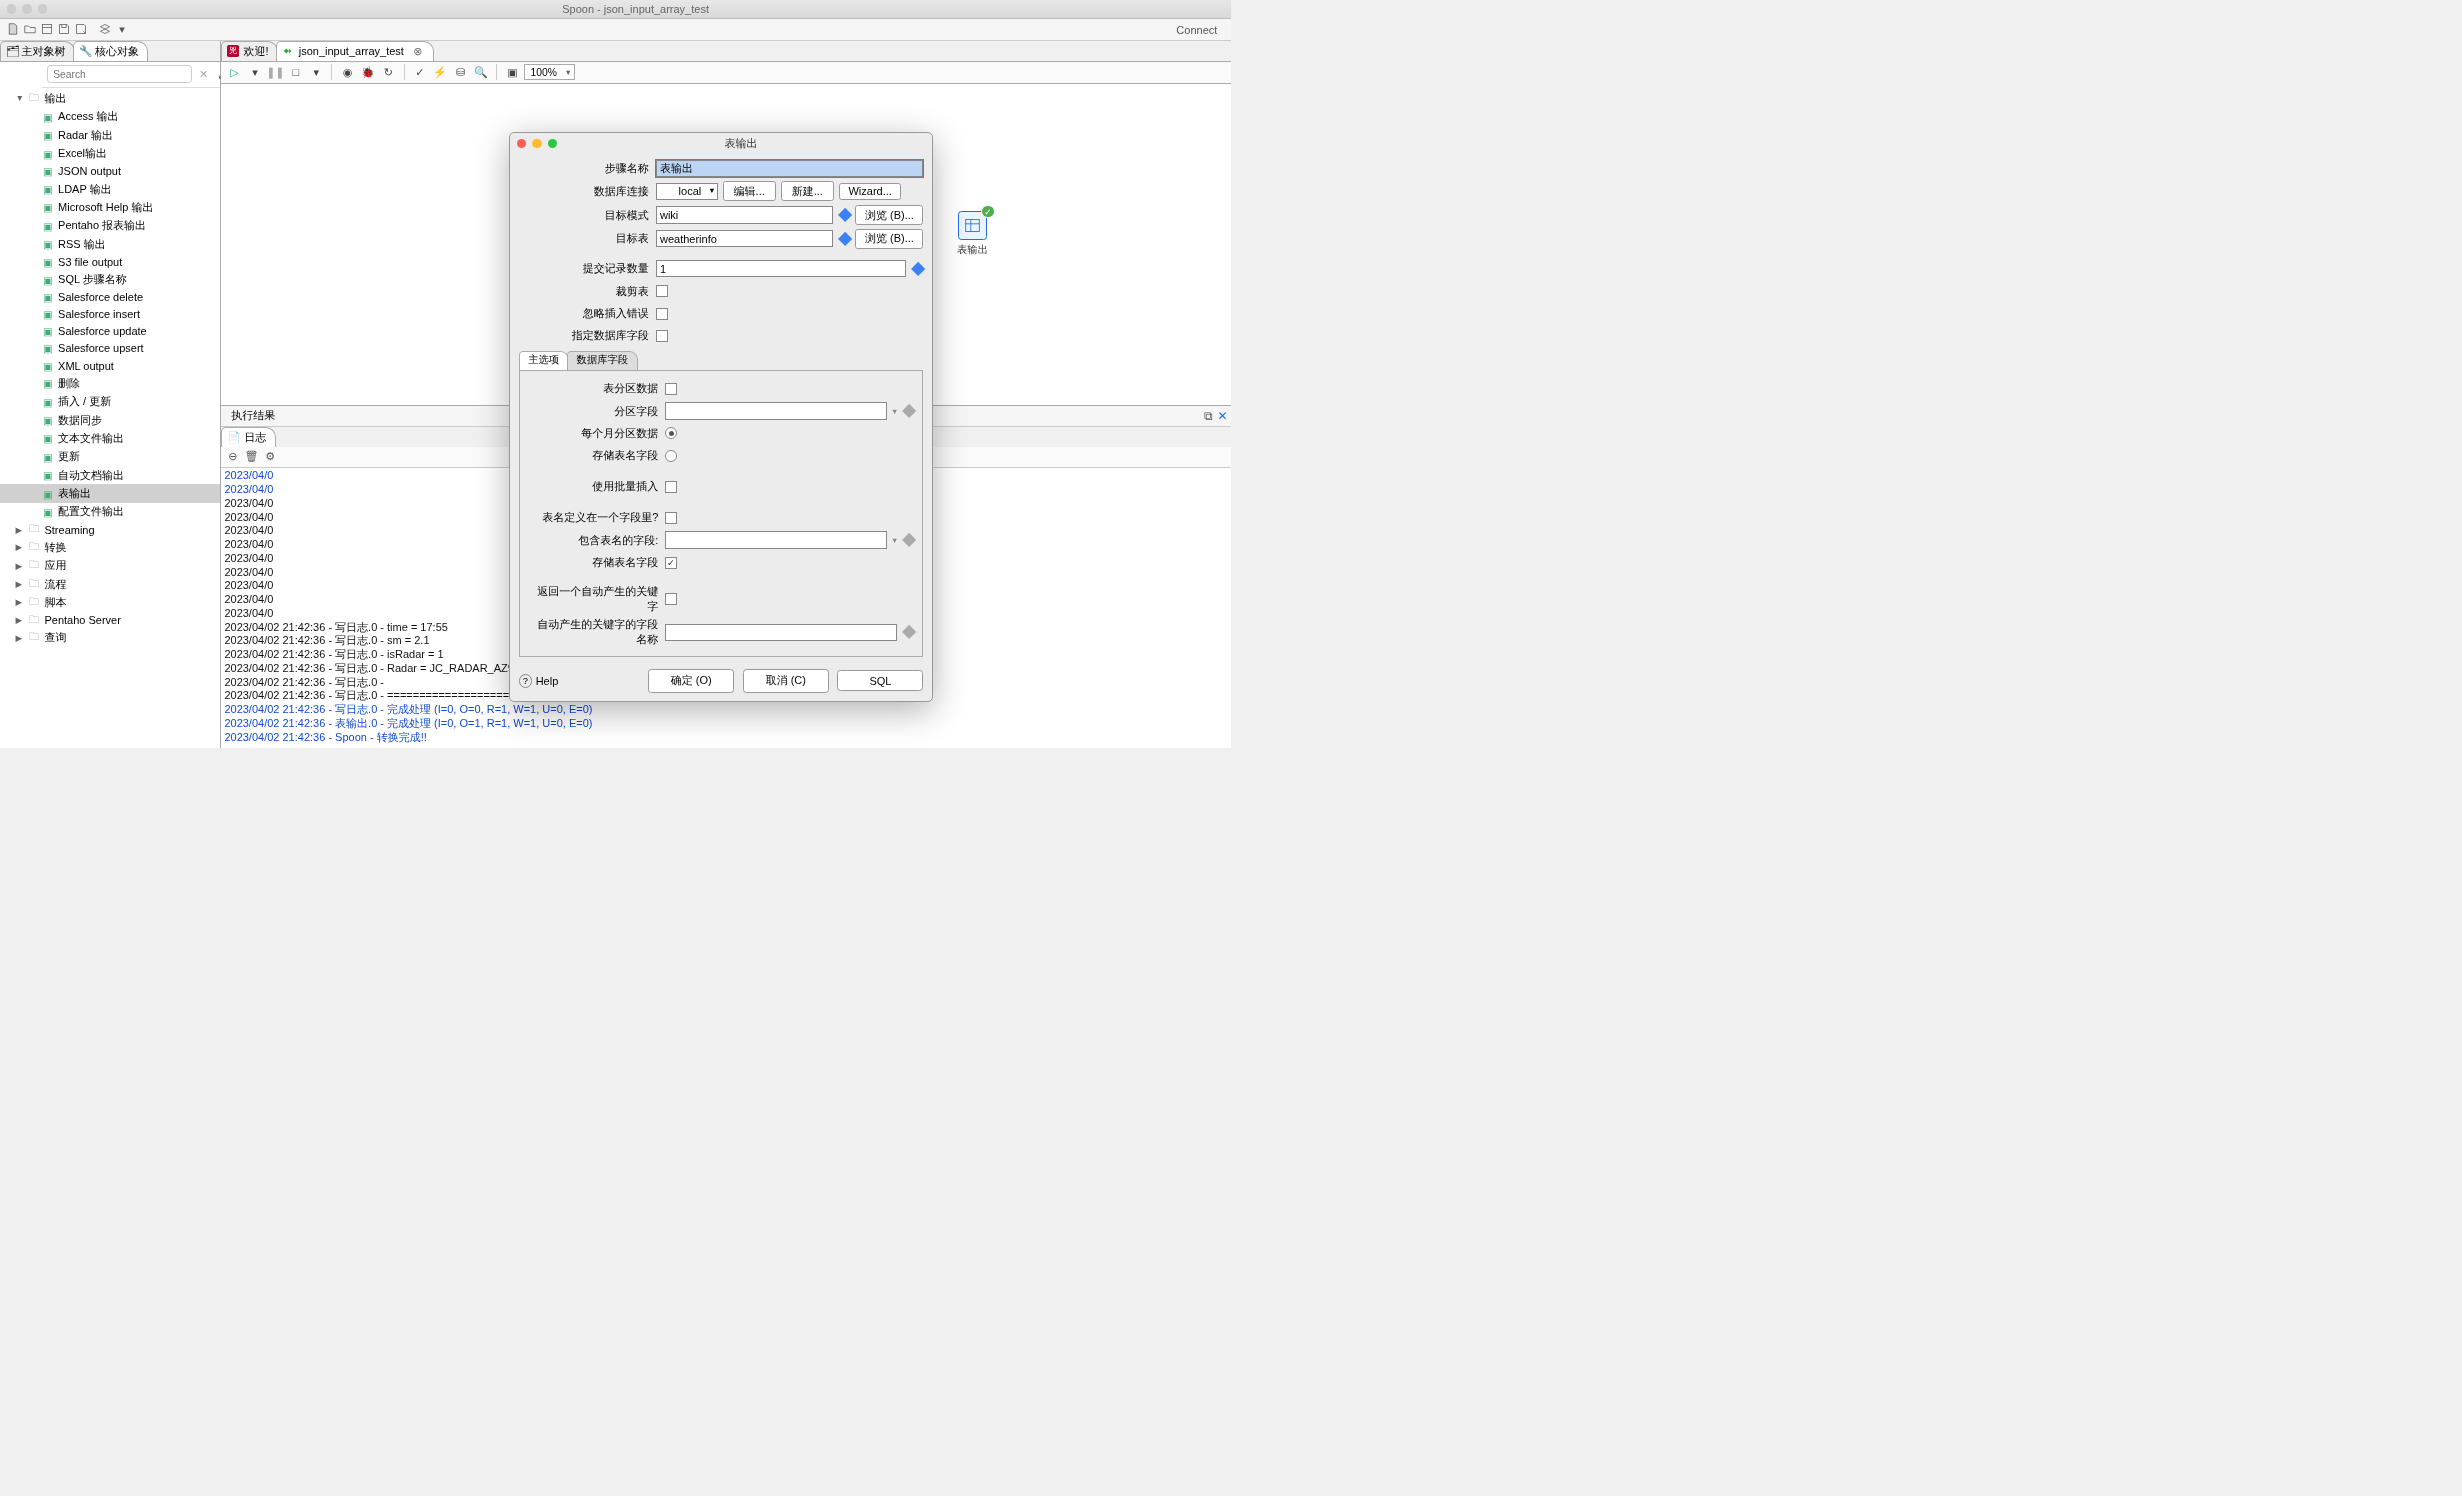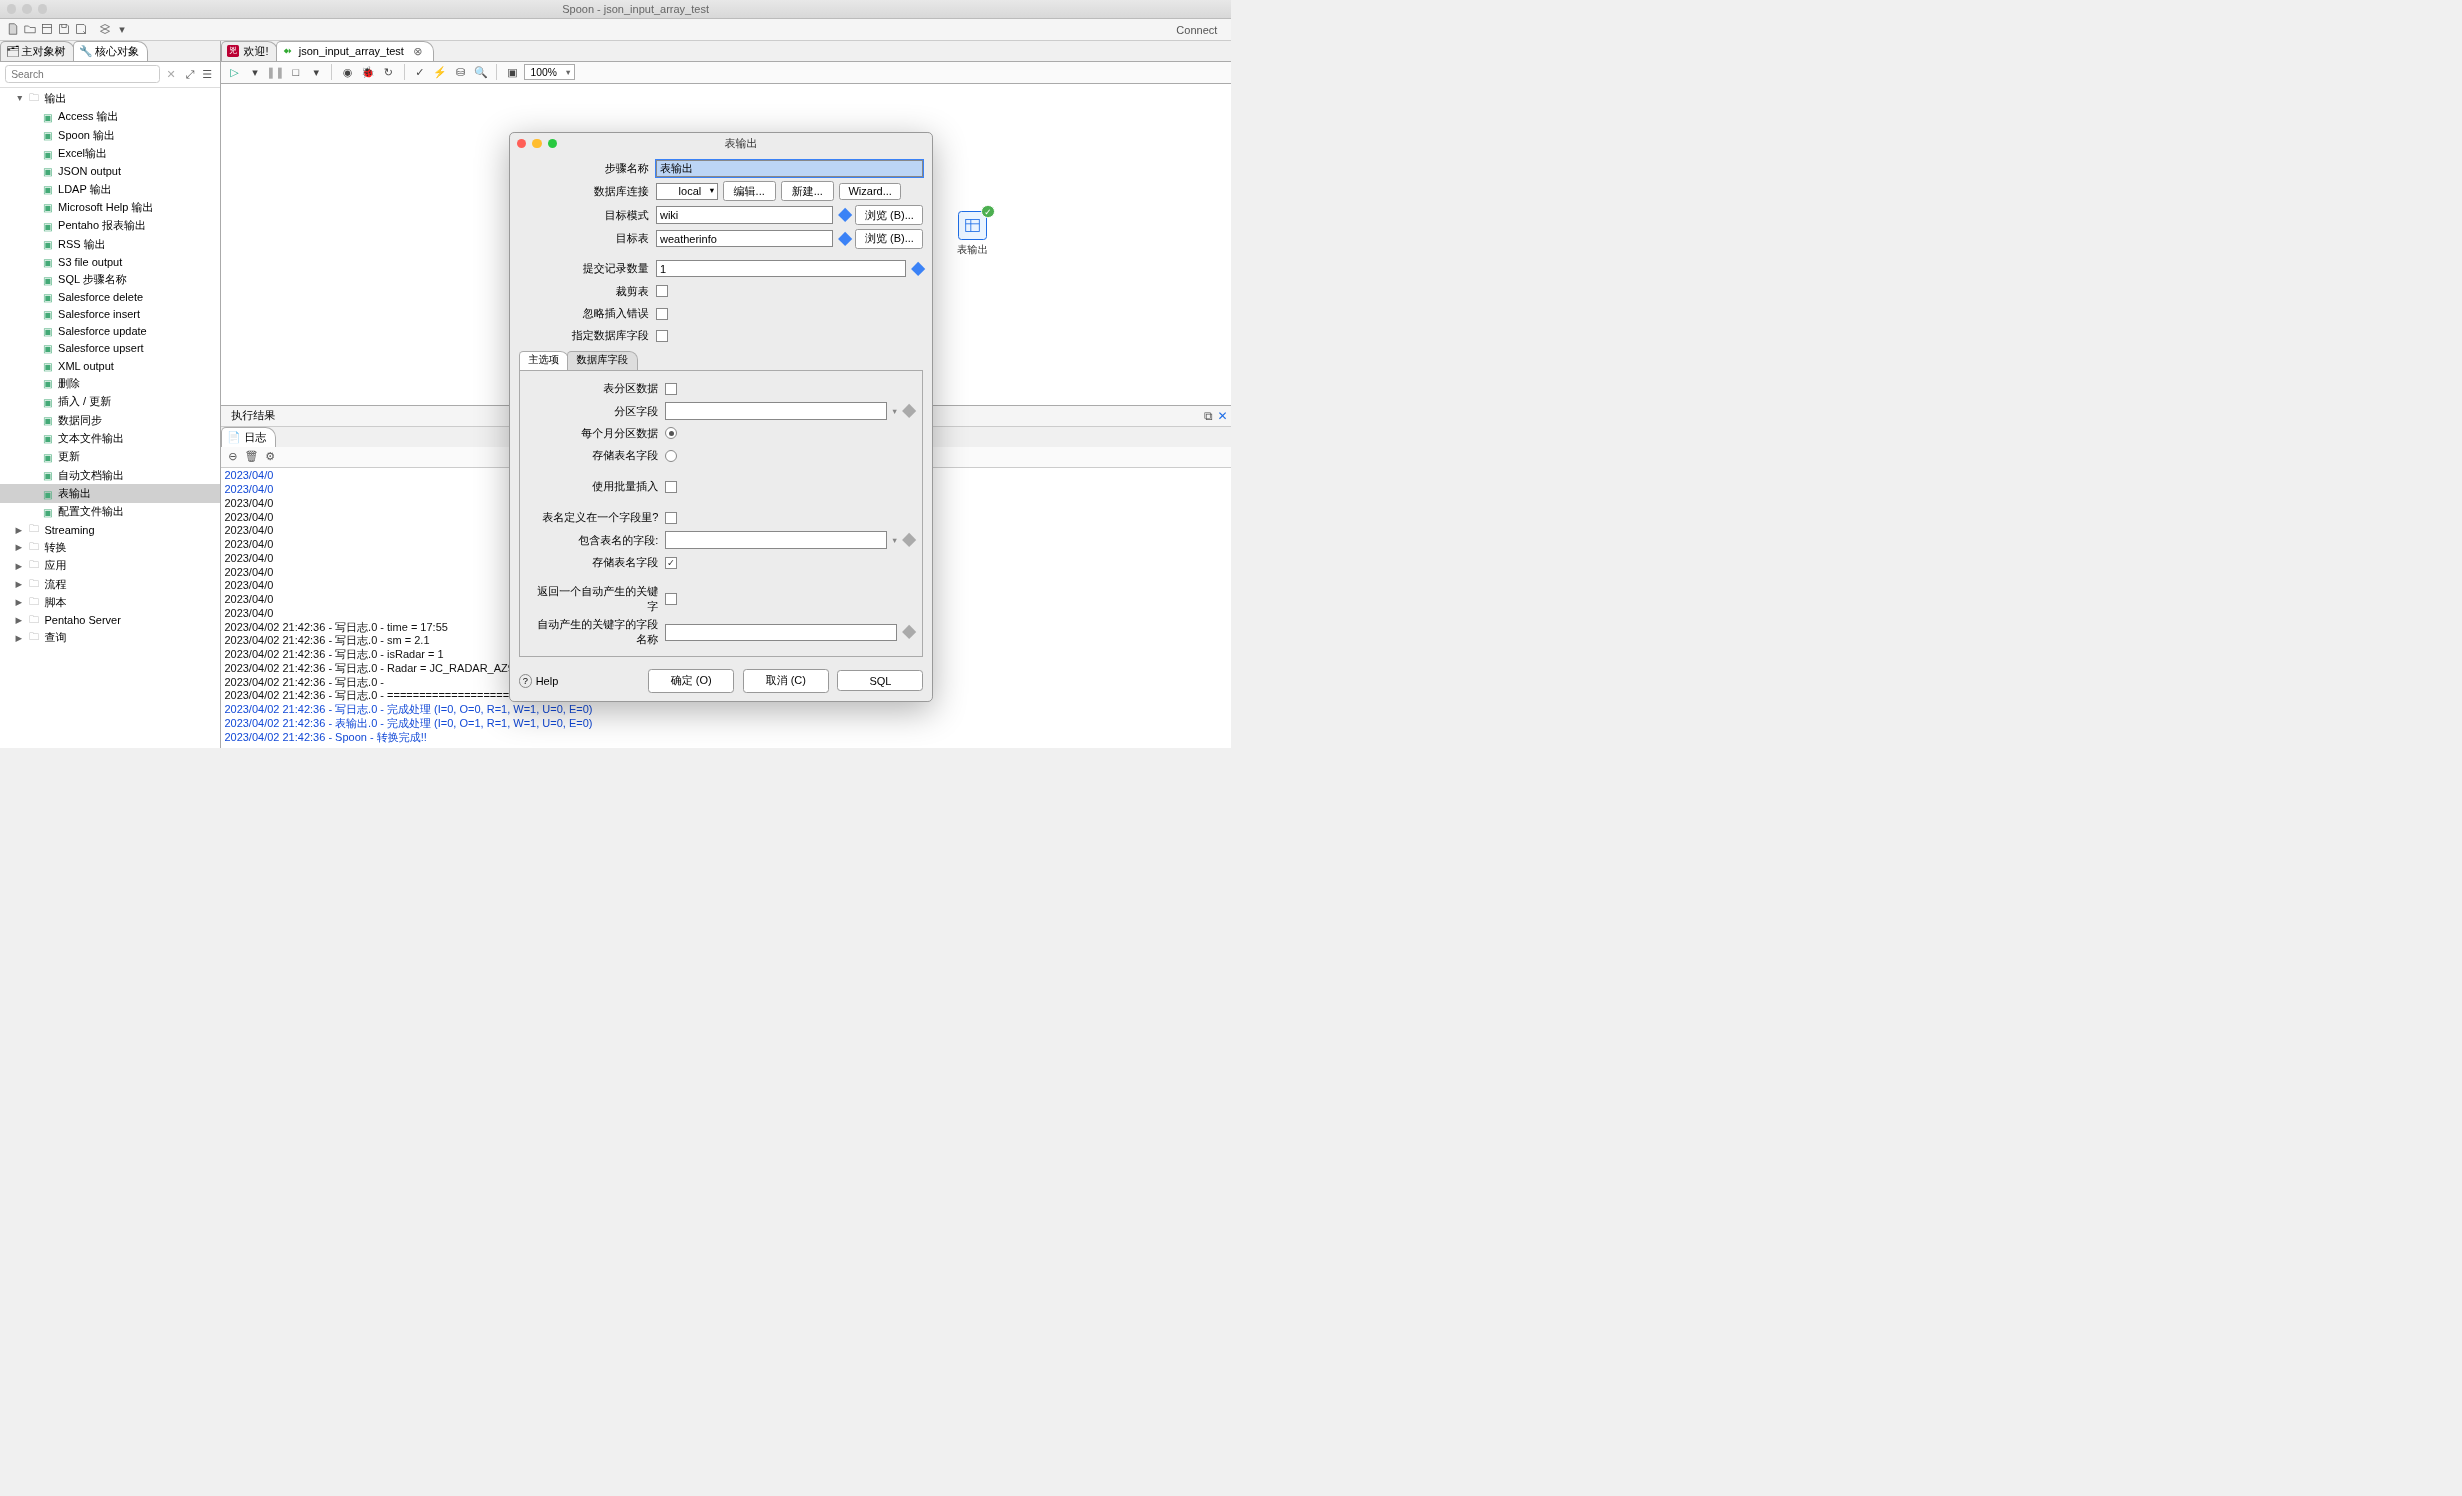--- a/index.html
+++ b/index.html
@@ -19,21 +19,21 @@
 
 
 .main { display:flex; height:707px; }
 
 
 .left { width:221px; background:#fff; border-right:0.9px solid #aaa; display:flex; flex-direction:column; }
 .left-tabs { height:20.6px; display:flex; border-bottom:0.9px solid #aaa; background:#f0f0f0; }
 .left-tab { padding:2.6px 8.6px 2.6px 5.1px; border:0.9px solid #aaa; border-bottom:none; border-radius:5.1px 10.3px 0 0; margin-right:-1.7px; background:#fff; display:flex; align-items:center; gap:3.4px; font-size:10.3px; }
 .left-tab.inactive { background:#eee; }
 .left-tab .ticon { width:12px; height:12px; }
-.search-row { display:flex; align-items:center; padding:3.4px 5.1px; gap:3.4px; border-bottom:0.9px solid #ddd; }
+.search-row { display:flex; align-items:center; padding:3.4px 5.1px; gap:3.4px; border-bottom:0.9px solid #ddd;margin-left:42px; }
 .search-input { flex:1; border:0.9px solid #ccc; border-radius:3.4px; padding:2.6px 5.1px; font-size:10.3px; }
 .search-clear { color:#aaa; cursor:pointer; padding:0 3.4px; }
 .search-icons { display:flex; gap:1.7px; }
 .si { width:15.4px; height:15.4px; display:flex; align-items:center; justify-content:center; color:#555; cursor:pointer; }
 .tree { flex:1; overflow-y:auto; padding:1.7px 0; }
 .tree-item { display:flex; align-items:center; padding:1.7px 3.4px 1.7px 6.9px; gap:3.4px; cursor:pointer; font-size:11px; white-space:nowrap; }
 .tree-item.selected { background:#d0d0d0; }
 .tree-item .arrow { width:8.6px; color:#666; font-size:8.6px; }
 .tree-item .fileicon { width:13.7px; height:13.7px; display:flex; align-items:center; justify-content:center; font-size:10.3px; }
 .folder-icon { color:#888; }
@@ -195,21 +195,21 @@
         </div>
       <div id="tree-items">
           <div class="tree-item level2">
             <span class="arrow"></span>
             <span class="fileicon step-icon">▣</span>
             <span>Access 输出</span>
           </div>
           <div class="tree-item level2">
             <span class="arrow"></span>
             <span class="fileicon step-icon">▣</span>
-            <span>Spoon 输出</span>
+            <span>Radar 输出</span>
           </div>
           <div class="tree-item level2">
             <span class="arrow"></span>
             <span class="fileicon step-icon">▣</span>
             <span>Excel输出</span>
           </div>
           <div class="tree-item level2">
             <span class="arrow"></span>
             <span class="fileicon step-icon">▣</span>
             <span>JSON output</span>

